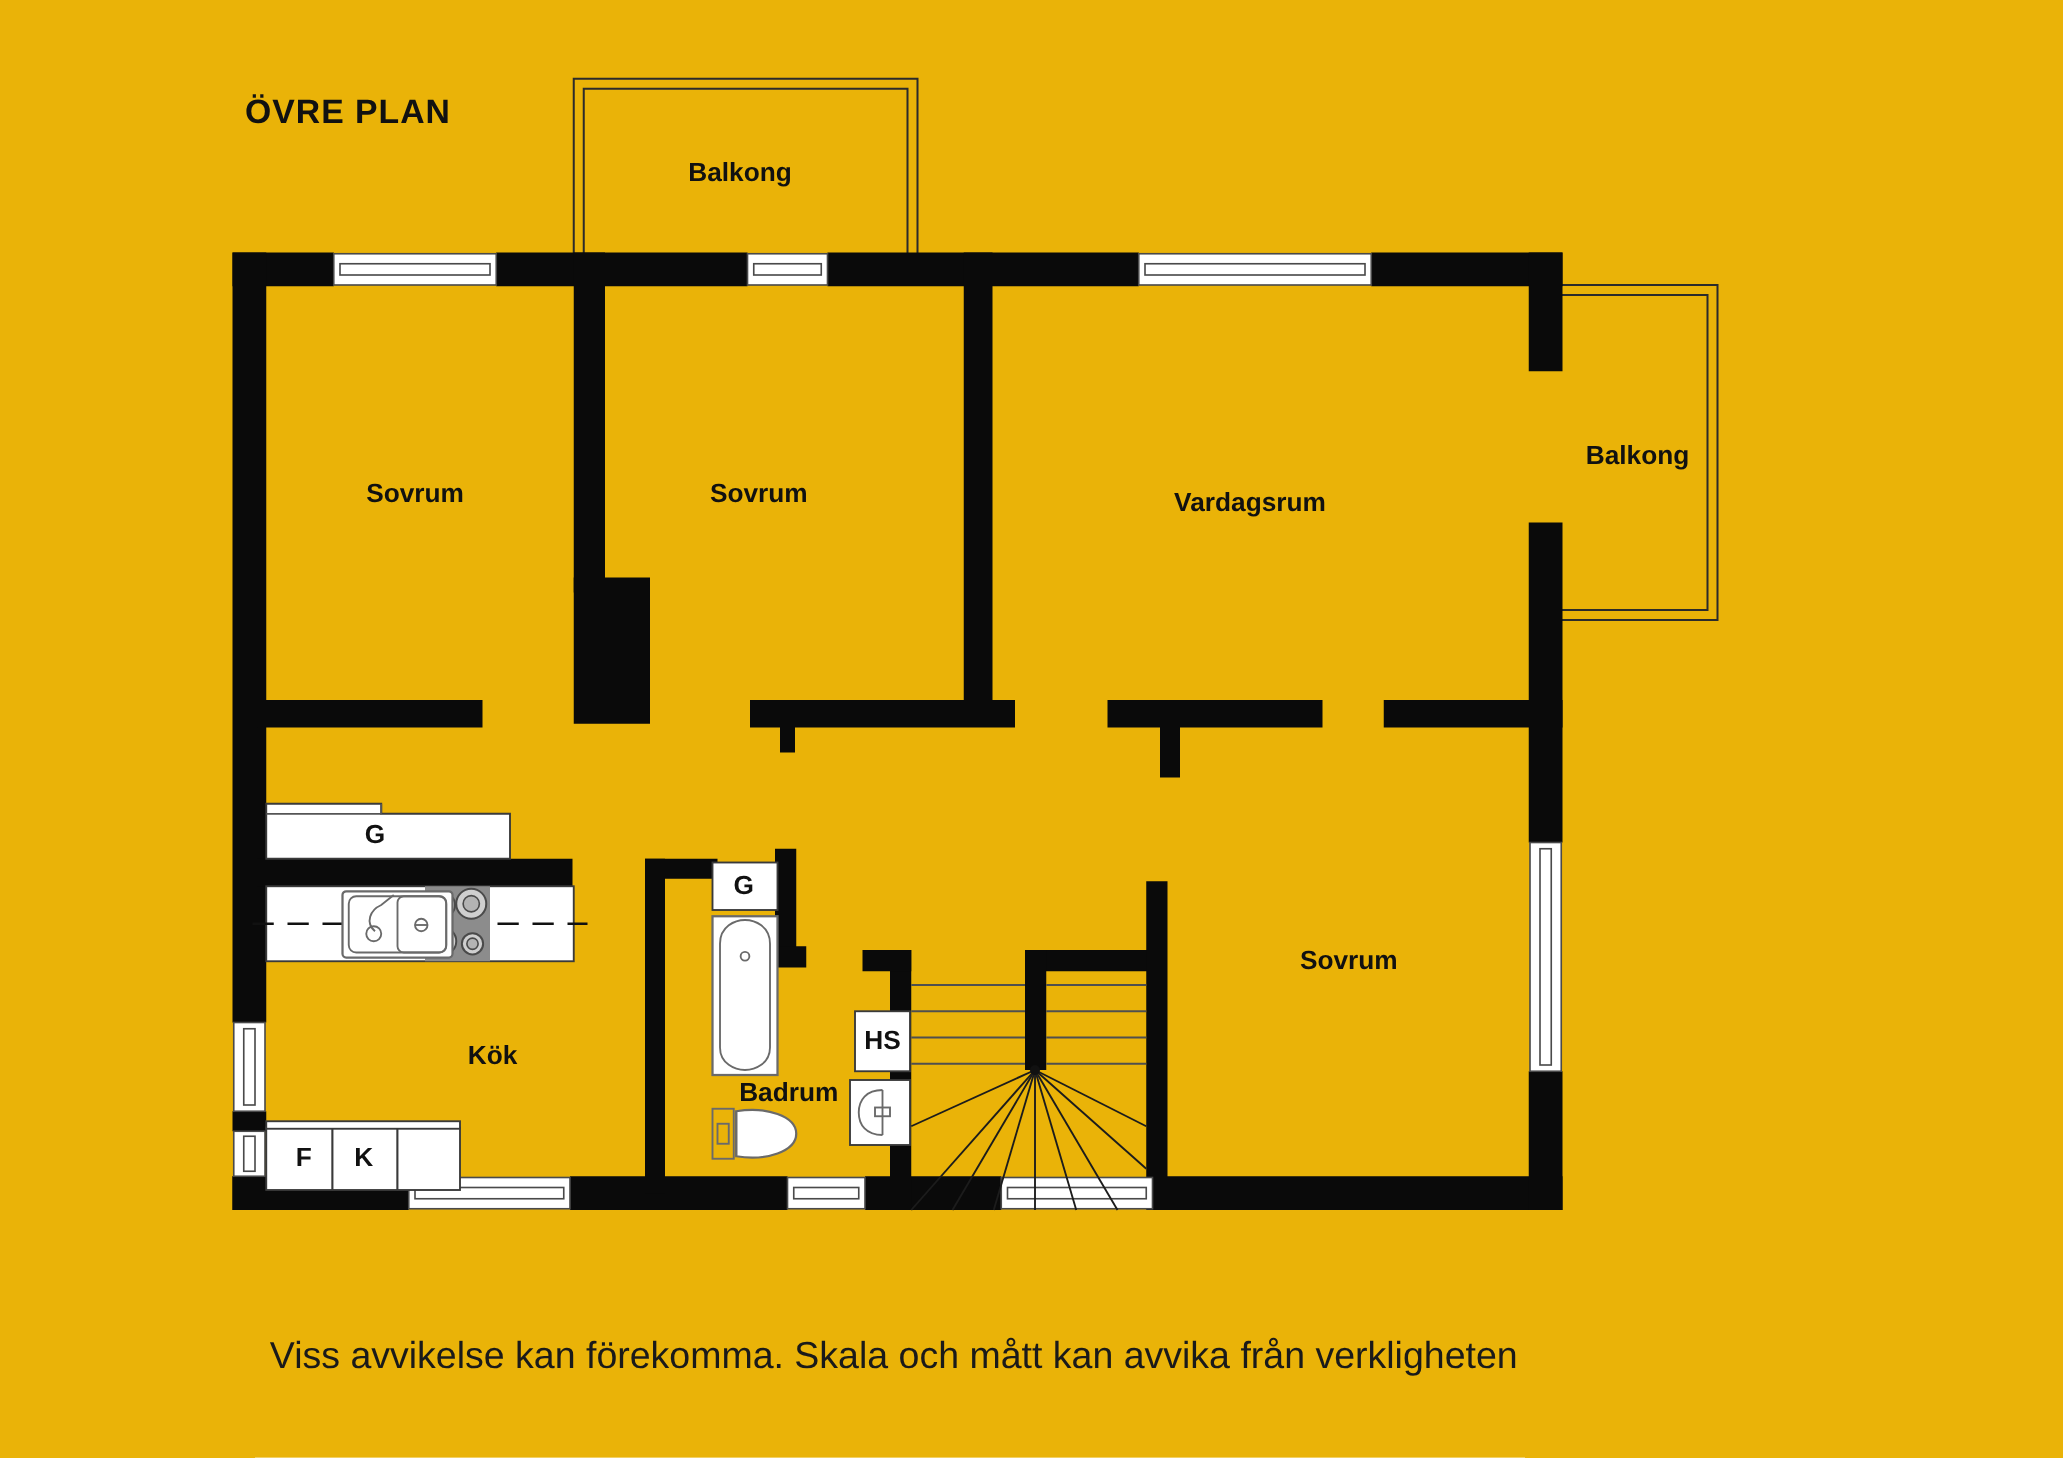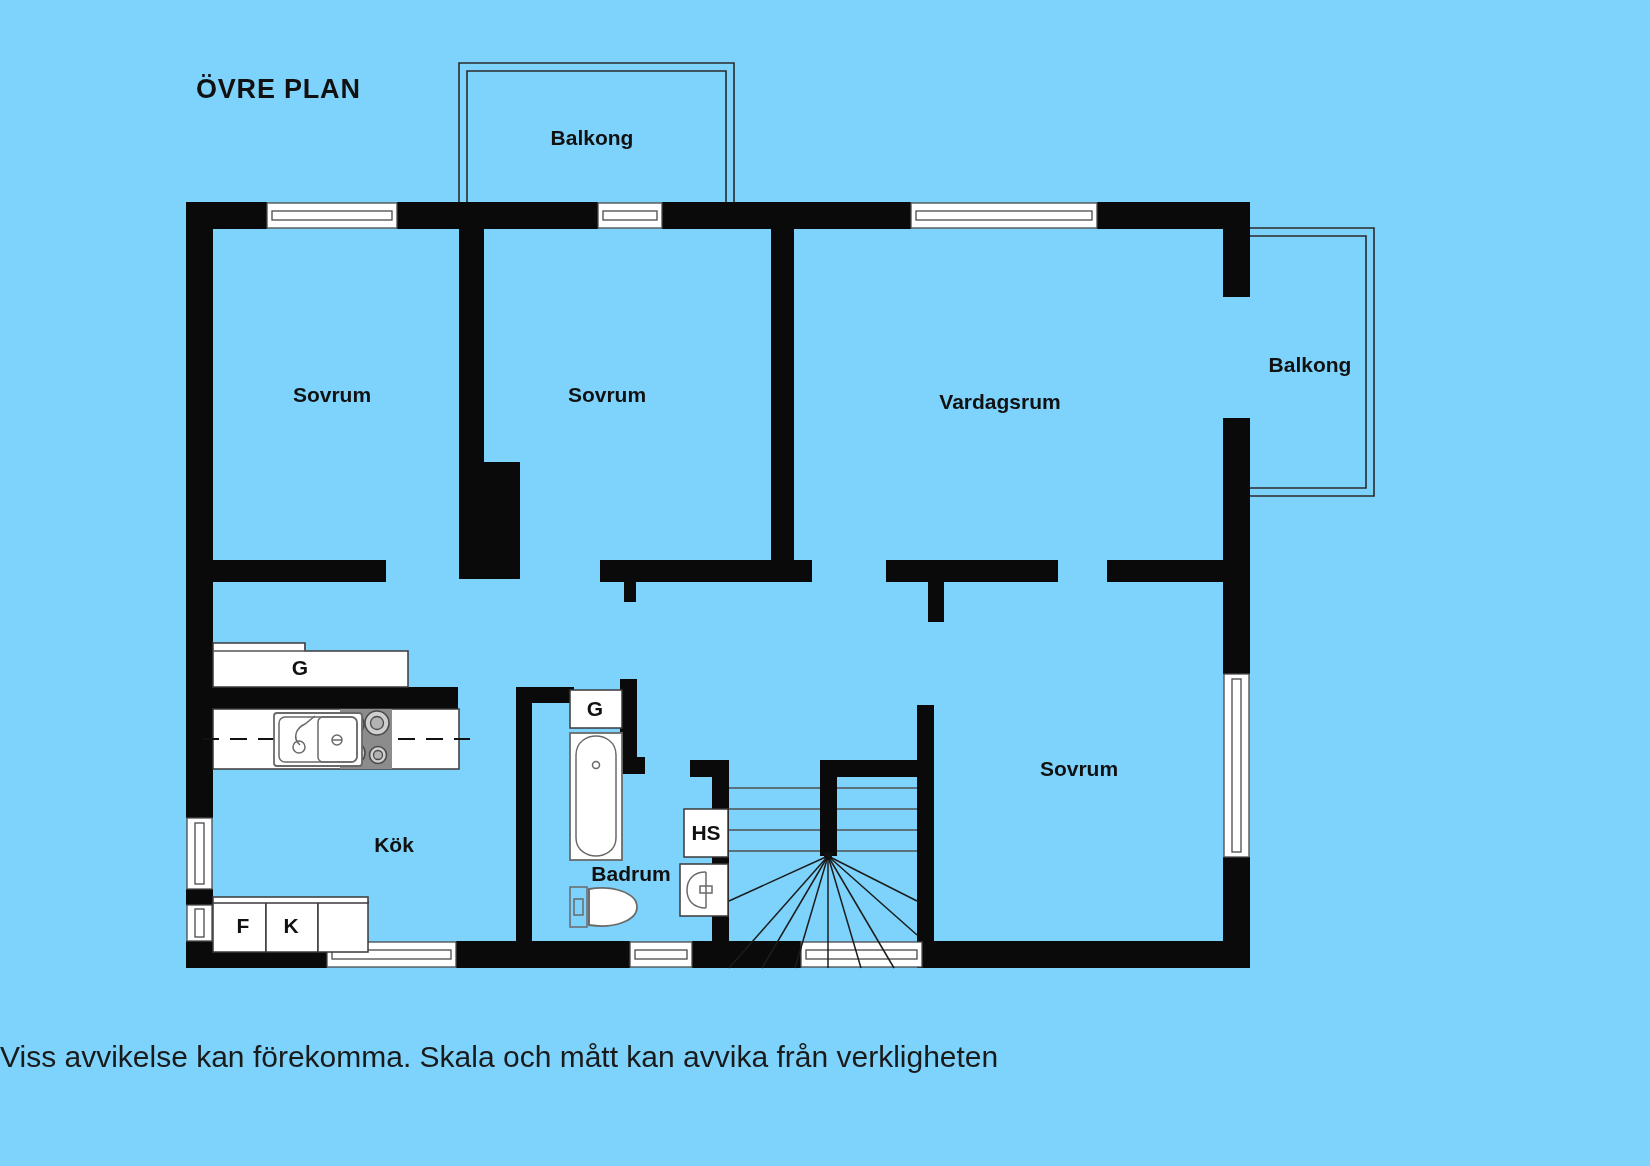--- a/index.html
+++ b/index.html
@@ -12,38 +12,38 @@
     font-family: "Liberation Sans", sans-serif;
     width: 1650px;
     height: 1166px;
     position: relative;
     overflow: hidden;
   }
   #floorplan-root {
     position: relative;
     width: 1650px;
     height: 1166px;
-    background: #7dd3fc;
+    background: #eab308;
   }
   .plan-title {
     position: absolute;
     left: 196px;
     top: 74px;
     font-size: 27px;
     font-weight: 700;
     letter-spacing: 0.8px;
     color: #111111;
     white-space: nowrap;
   }
   .plan-footer {
     position: absolute;
     left: 0;
-    top: 1040px;
+    top: 1068px;
     width: 1430px;
-    text-align: left;
+    text-align: center;
     font-size: 30px;
     font-weight: 400;
     color: #1a1a1a;
   }
   svg.plan-svg {
     position: absolute;
     left: 0;
     top: 0;
     width: 1650px;
     height: 1166px;

